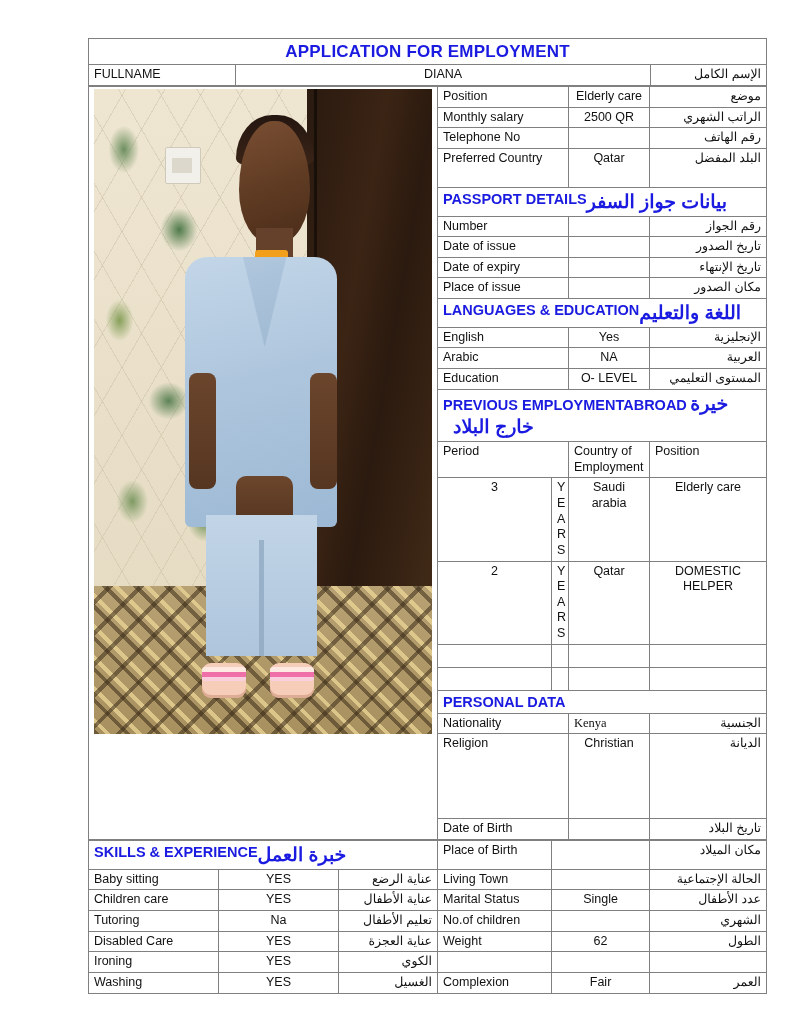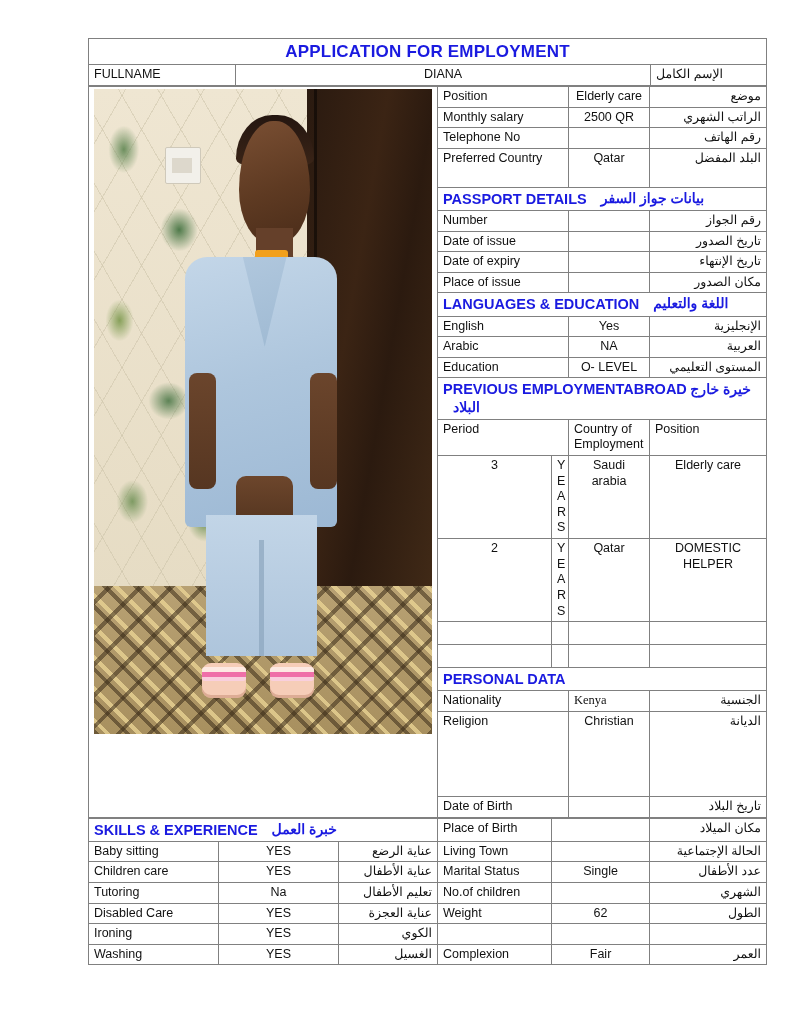--- a/index.html
+++ b/index.html
@@ -54,38 +54,38 @@
     color: #111111;
     background: #ffffff;
     word-wrap: break-word;
   }
 
   
   .lbl      { color: #1a1ae0; }
   .val      { color: #111111; text-align: center; }
   .val-blue { color: #1a1ae0; font-family: Liberation Serif, serif; }
   .ar       { color: #1a1ae0; text-align: right; direction: rtl; font-size: 12.5px; }
-  .ar-bk    { color: #111111; text-align: left; direction: rtl; font-size: 12.5px; }
+  .ar-bk    { color: #111111; text-align: right; direction: rtl; font-size: 12.5px; }
 
   td.sect {
     background: #eeeeee;
     border: 1px solid #808080;
     padding: 3px 6px;
   }
-  .sect-row { display: flex; align-items: flex-start; gap: 14px; }
+  .sect-row { display: flex; align-items: flex-start; }
   .sect-en {
     color: #1a1ae0;
     font-weight: bold;
     font-size: 14.5px;
     white-space: nowrap;
   }
   .sect-ar {
     color: #1a1ae0;
     font-weight: bold;
-    font-size: 14px;
+    font-size: 19px;
     direction: rtl;
   }
 
   td.title {
     background: #eeeeee;
     text-align: center;
     padding: 4px;
   }
   .title-txt {
     color: #1a1ae0;

